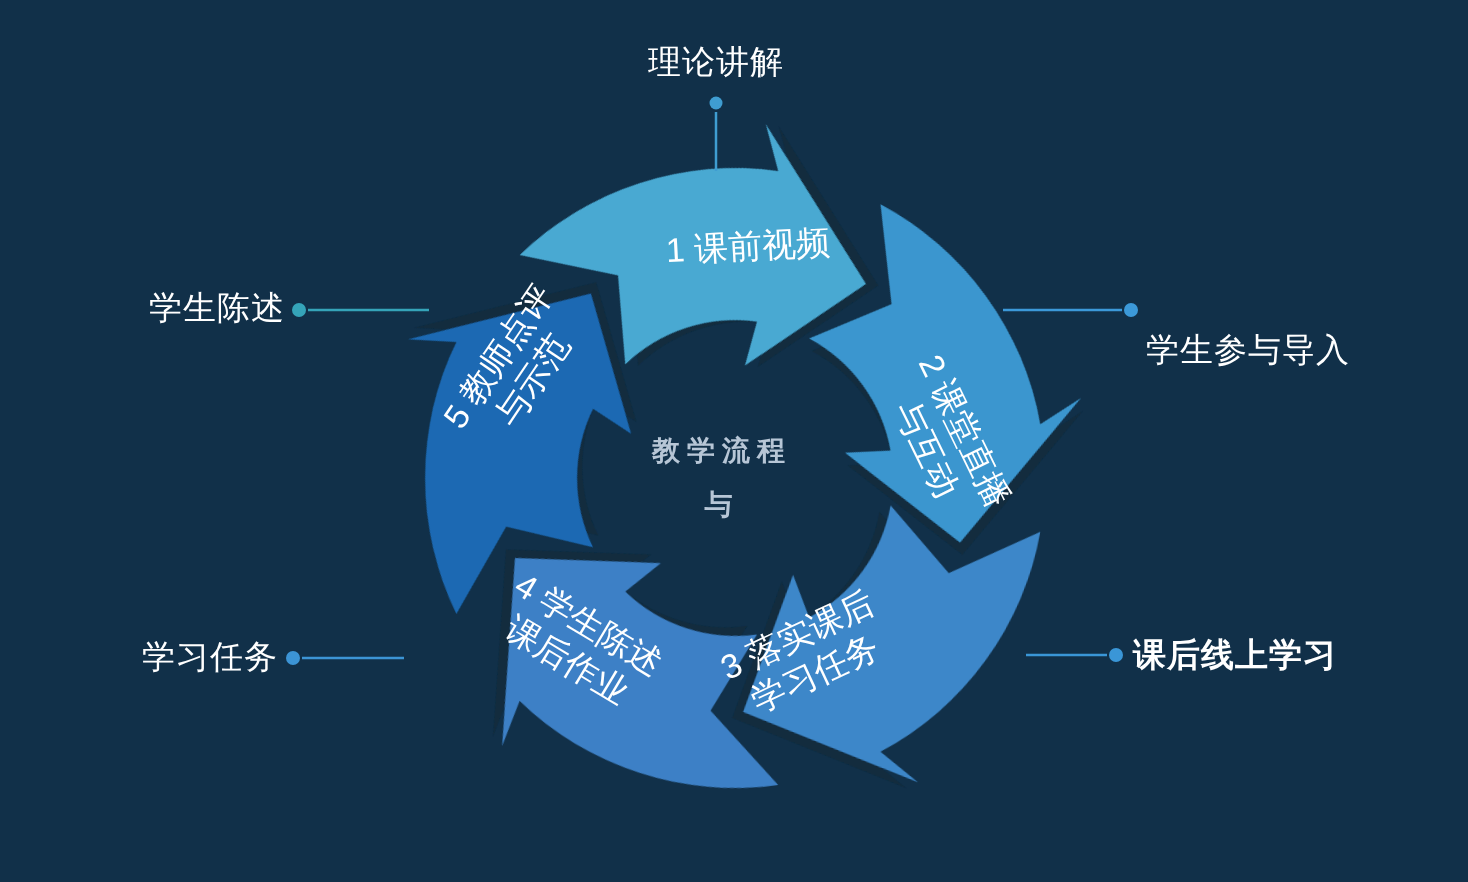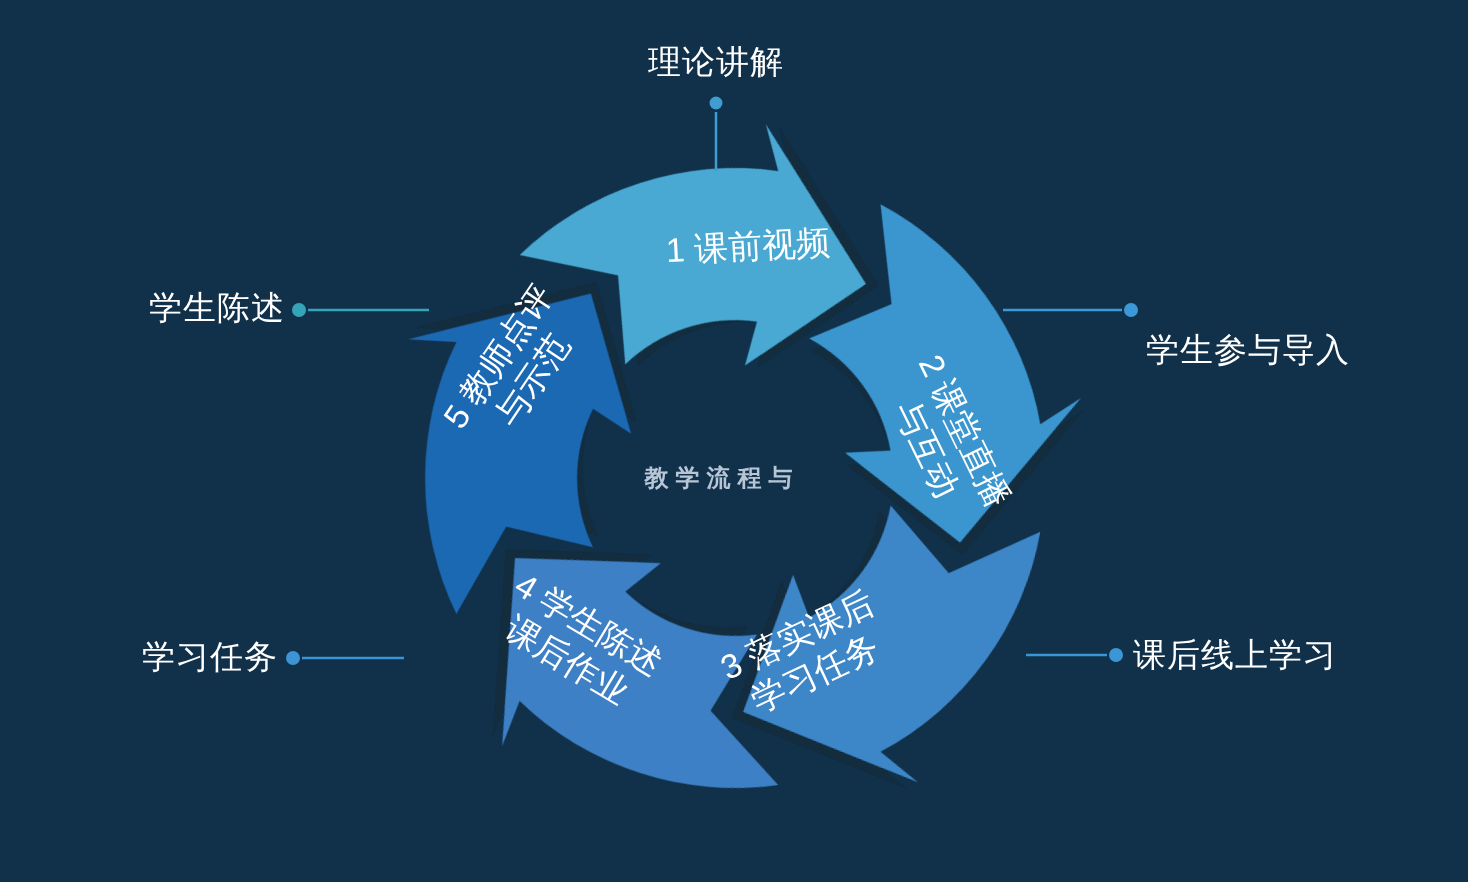--- a/index.html
+++ b/index.html
@@ -8,27 +8,27 @@
     background:#113049;
     font-family:"Liberation Sans", sans-serif;
   }
   .stage svg{position:absolute;left:0;top:0;}
   .callout{
     position:absolute;color:#ffffff;font-size:33px;line-height:1.1;
     white-space:nowrap;letter-spacing:1px;
   }
   .callout.pos-top{left:716px;top:62px;transform:translate(-50%,-50%);}
   .callout.pos-rt{left:1146px;top:310px;transform:translateY(-50%);margin-top:40px;}
-  .callout.pos-rb{left:1133px;top:655px;transform:translateY(-50%);}
+  .callout.pos-rb{left:1133px;top:655px;transform:translateY(-50%);font-weight:bold;}
   .callout.pos-lt{right:1183px;top:308px;transform:translateY(-50%);}
   .callout.pos-lb{right:1190px;top:657px;transform:translateY(-50%);}
   .center-title{
     position:absolute;left:722px;top:478px;transform:translate(-50%,-50%);
-    display:flex;align-items:center;row-gap:16px;
-    color:#b7c6d6;font-size:24px;font-weight:700;letter-spacing:7px;
+    display:flex;flex-direction:column;align-items:center;row-gap:16px;
+    color:#b7c6d6;font-size:28px;font-weight:700;letter-spacing:7px;
     text-align:center;white-space:nowrap;
   }
   .arrow-label{
     font-size:34px;
     font-family:"Liberation Sans", sans-serif;
   }
   .connector-line{stroke-width:2.5;}
 </style>
 </head>
 <body>

